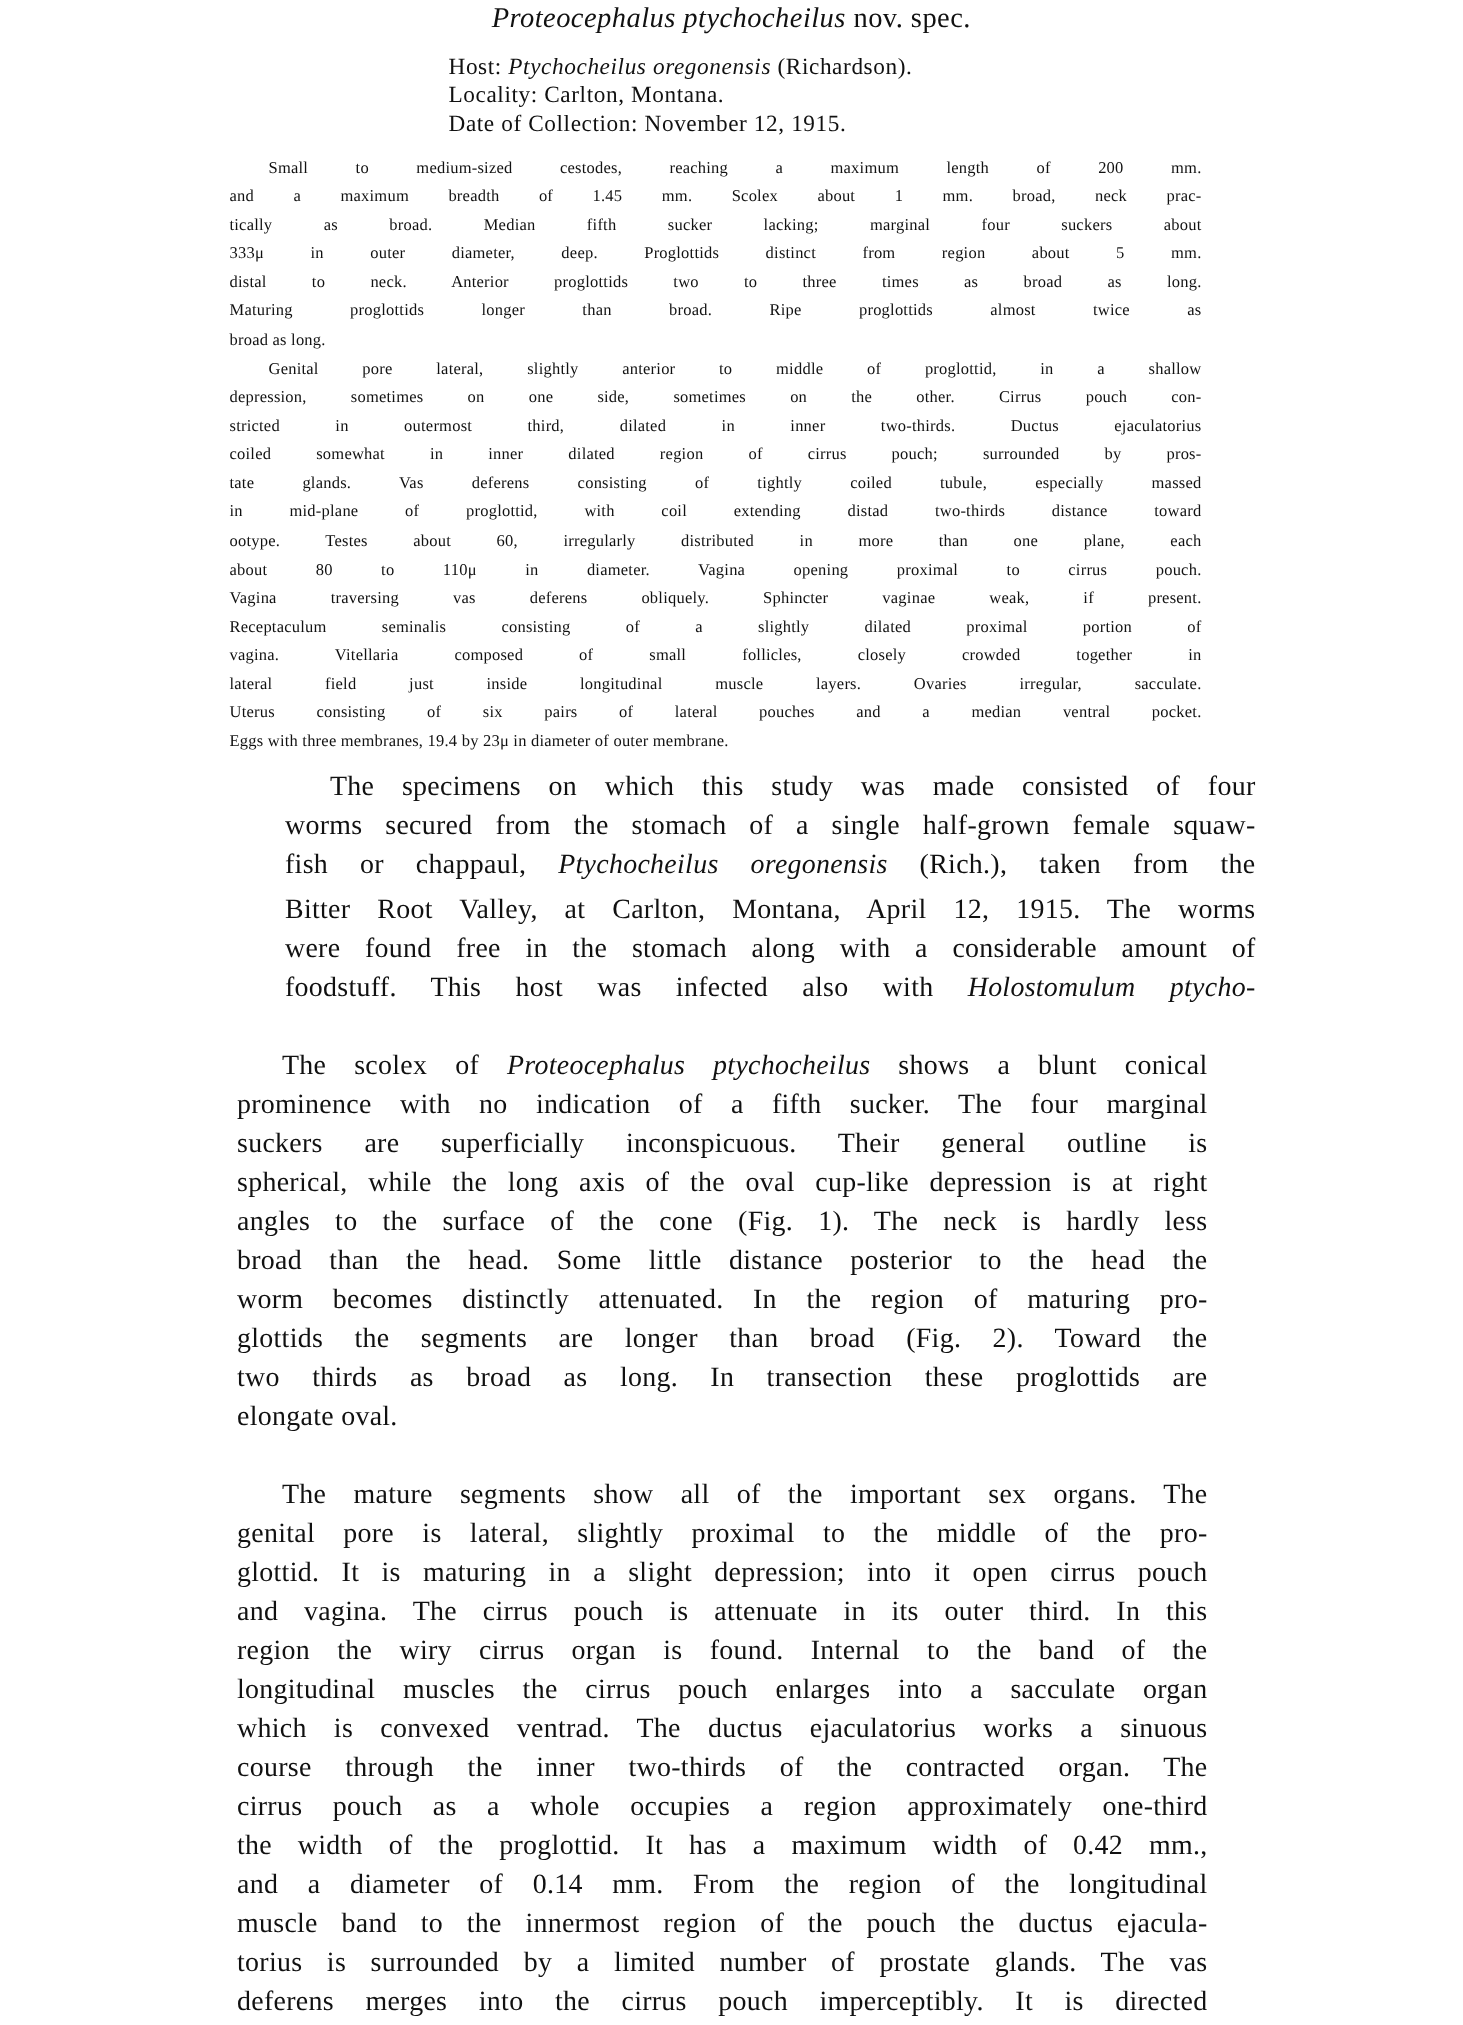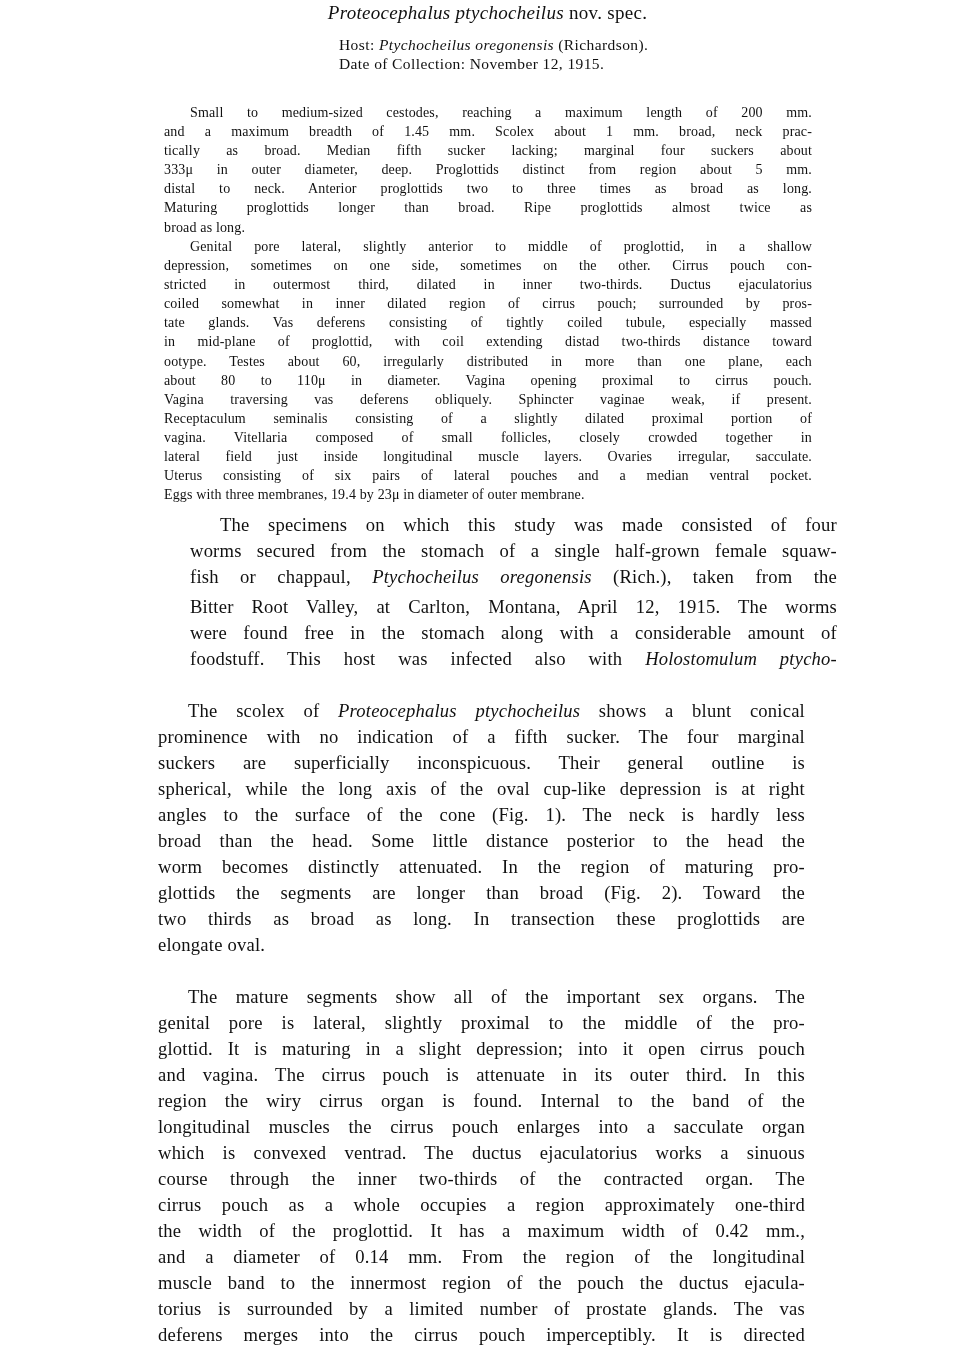--- a/index.html
+++ b/index.html
@@ -1,39 +1,40 @@
 <!DOCTYPE html>
 <html><head>
 <meta charset="utf-8">
 <style>
   html, body { margin: 0; padding: 0; background: #ffffff; }
   body { width: 975px; height: 1350px; position: relative; overflow: hidden; color: #111; font-family: "Liberation Serif", "DejaVu Serif", serif; }
   .title { position: absolute; top: 2px; left: 0; width: 975px; text-align: center; font-size: 19px; letter-spacing: 0.3px; }
   .title i { font-style: italic; }
   .meta { position: absolute; left: 299px; top: 35px; font-size: 15.5px; line-height: 19px; letter-spacing: 0.4px; }
-  .meta div { white-space: nowrap; margin-left: 40px; }
-  .diag { position: absolute; left: 164px; width: 648px; font-size: 14px; line-height: 19.1px; letter-spacing: 0.15px; }
+  .meta div { white-space: nowrap; }
+  .diag { position: absolute; left: 153px; width: 648px; font-size: 11px; line-height: 19.1px; letter-spacing: 0.15px; }
   .diag .ln { display: block; text-align: justify; text-align-last: justify; white-space: nowrap; height: 19.1px; }
   .diag .ln.last { text-align-last: left; }
   .diag .ln.indent { padding-left: 26px; }
   .body { position: absolute; left: 158px; width: 647px; font-size: 18.6px; line-height: 26px; letter-spacing: 0.2px; }
   .body .ln { display: block; text-align: justify; text-align-last: justify; white-space: nowrap; height: 26px; }
   .body .ln.last { text-align-last: left; }
   .body .ln.indent { padding-left: 30px; }
   i { font-style: italic; }
 </style>
 </head>
 <body>
 
 <div class="title">
   <i>Proteocephalus ptychocheilus</i><span> nov. spec.</span>
 </div>
 
 <div class="meta">
   <div><span>Host: </span><i>Ptychocheilus oregonensis</i><span> (Richardson).</span></div>
+  <div>Locality: Carlton, Montana.</div>
   <div>Date of Collection: November 12, 1915.</div>
 </div>
 
 <div class="diag" style="top:103px;">
   <span class="ln indent">Small to medium-sized cestodes, reaching a maximum length of 200 mm.</span>
   <span class="ln">and a maximum breadth of 1.45 mm.  Scolex about 1 mm. broad, neck prac-</span>
   <span class="ln">tically as broad.  Median fifth sucker lacking; marginal four suckers about</span>
   <span class="ln">333μ in outer diameter, deep.  Proglottids distinct from region about 5 mm.</span>
   <span class="ln">distal to neck.  Anterior proglottids two to three times as broad as long.</span>
   <span class="ln">Maturing proglottids longer than broad.  Ripe proglottids almost twice as</span>

